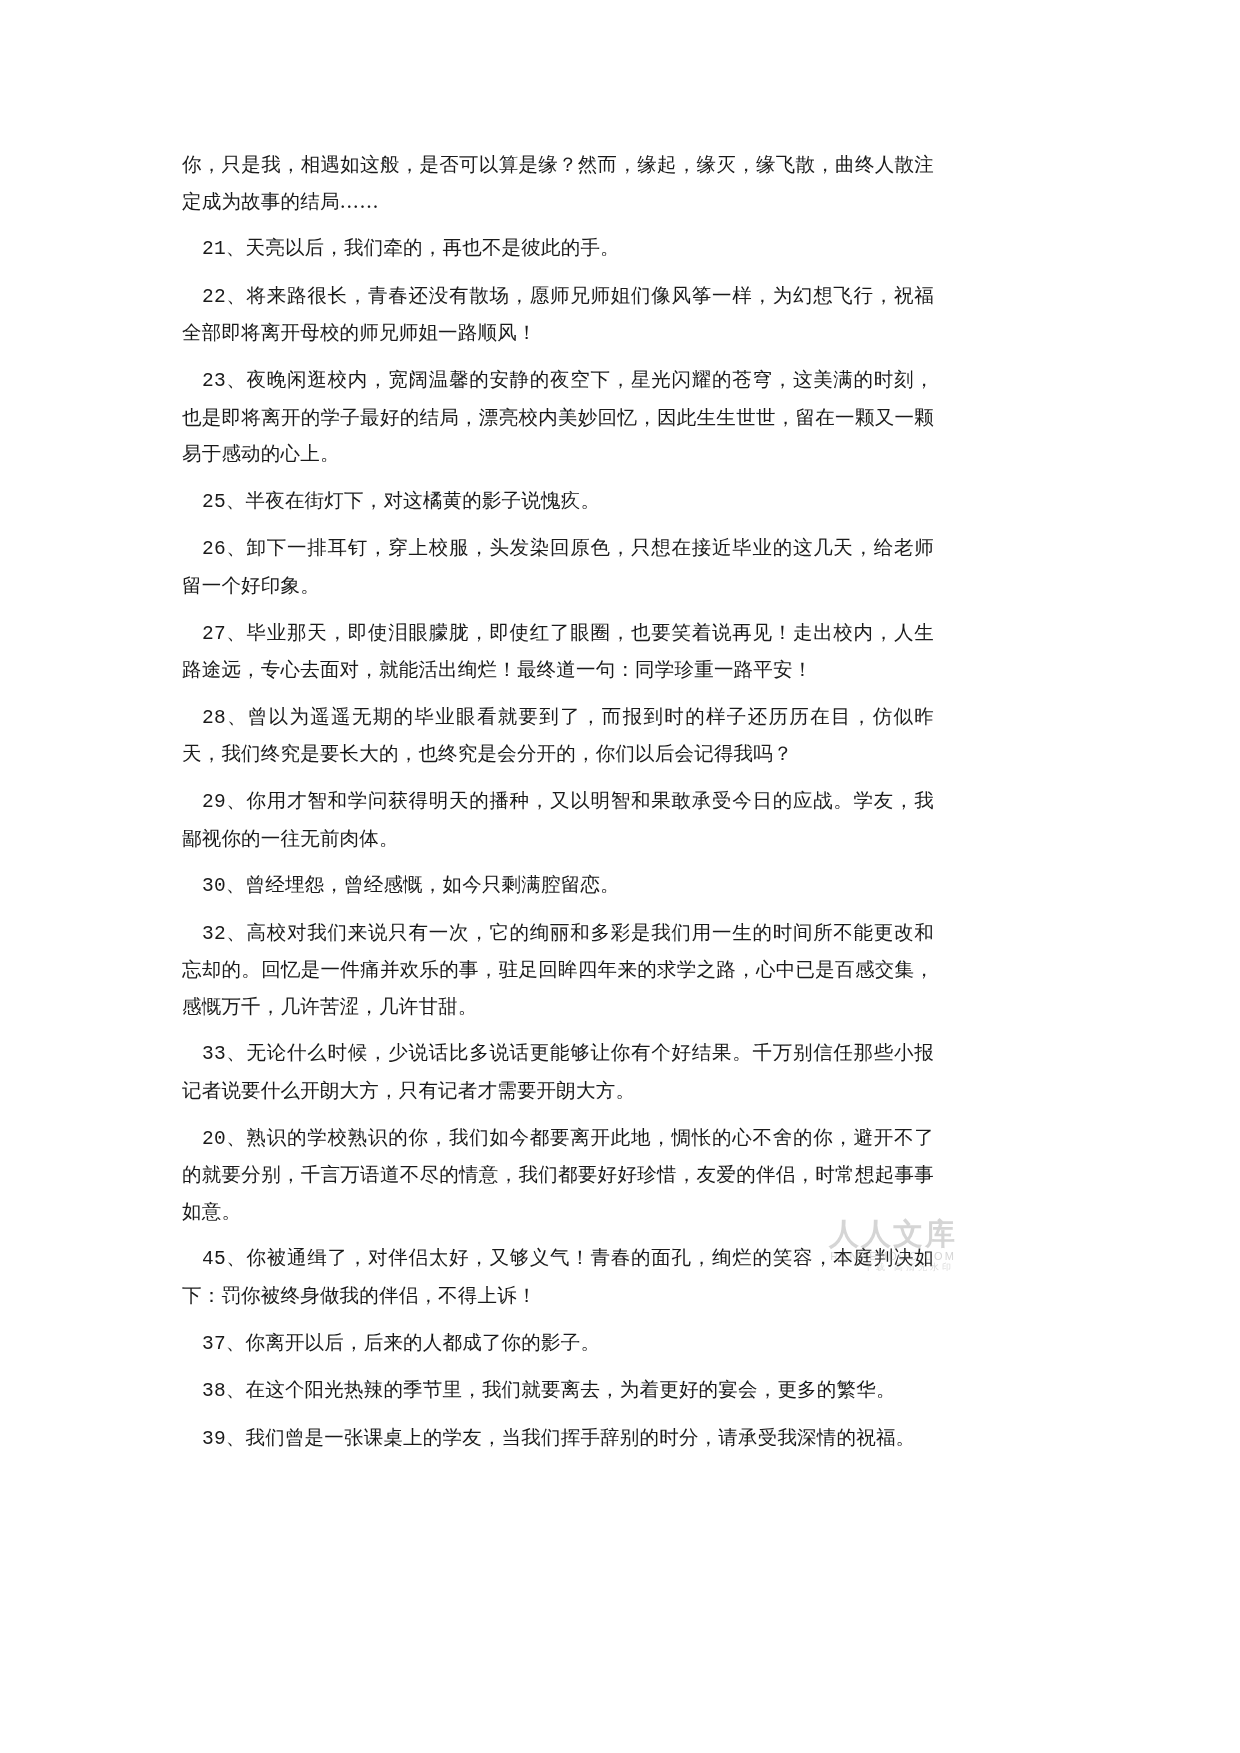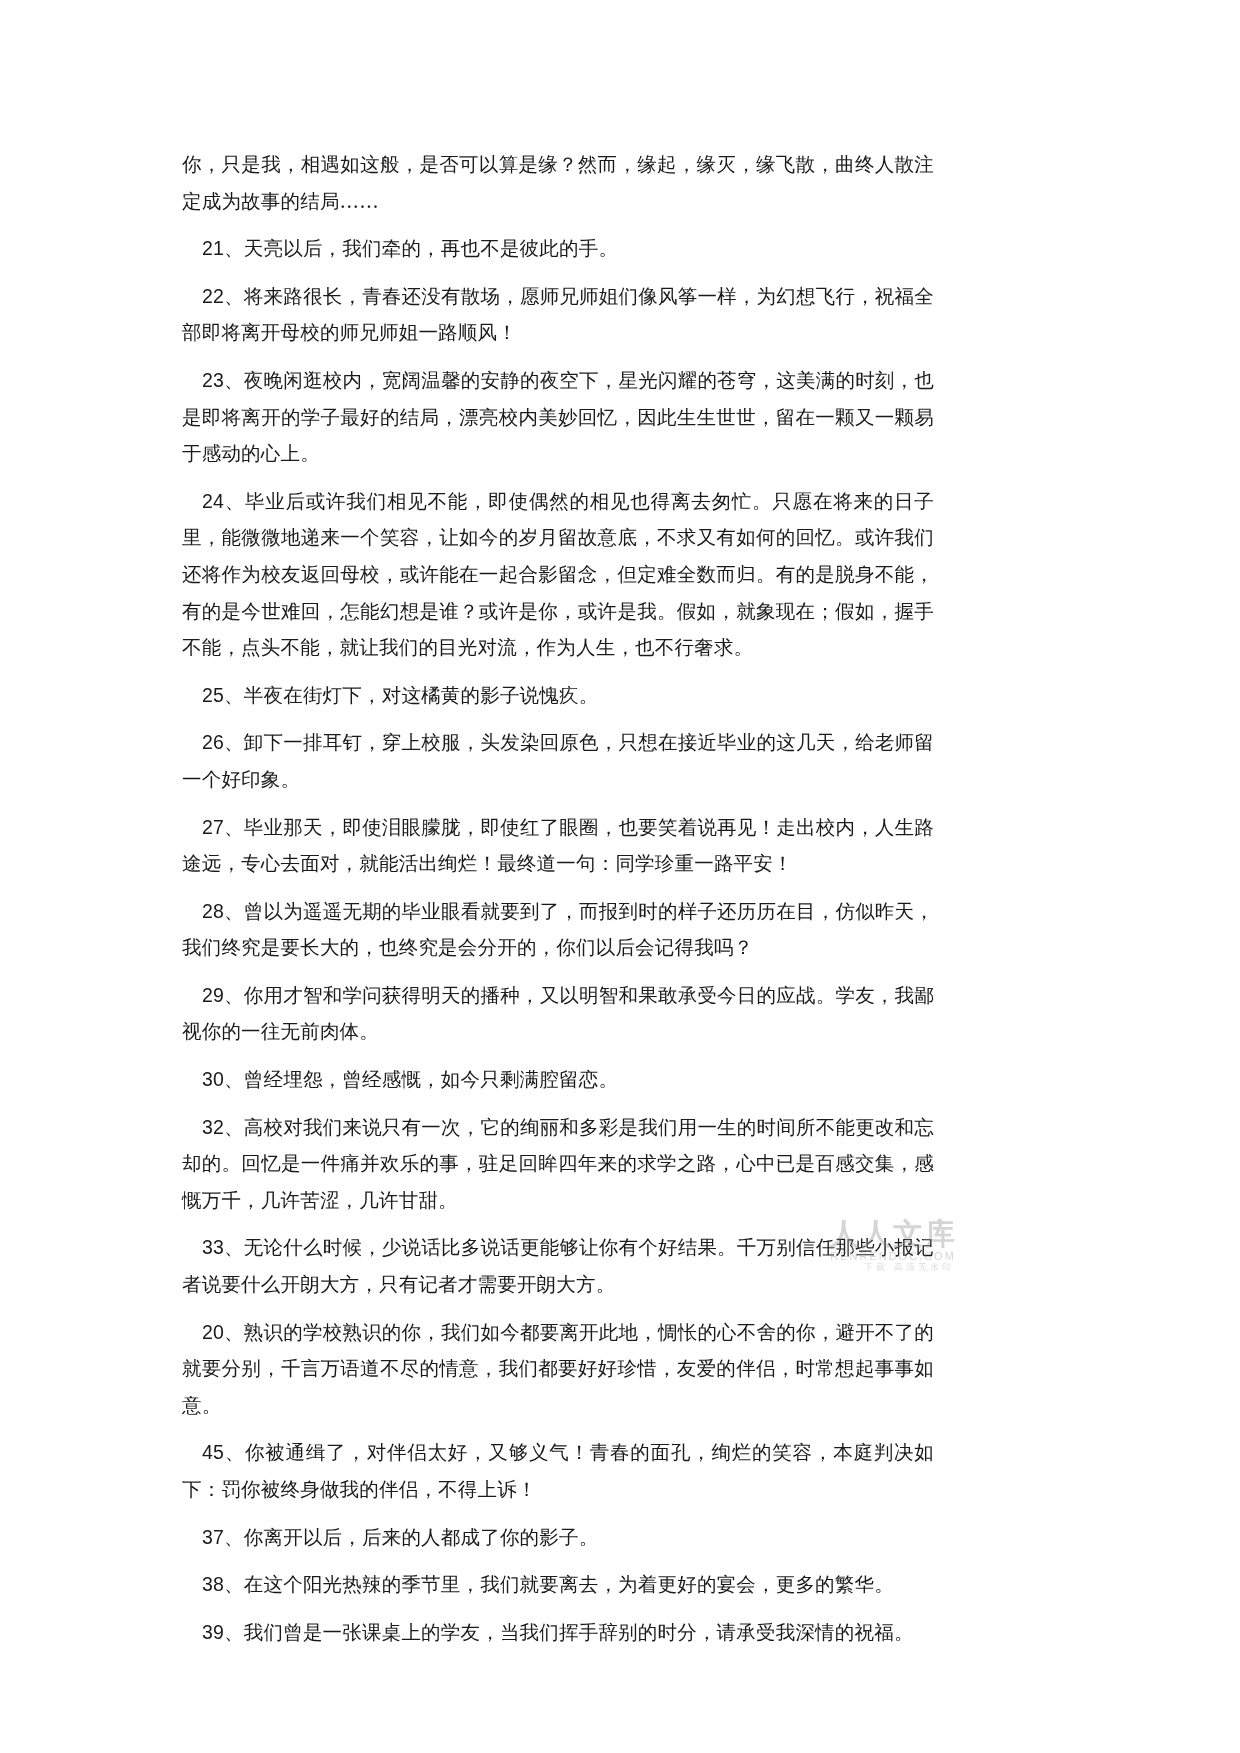--- a/index.html
+++ b/index.html
@@ -26,21 +26,21 @@
       font-size: 19.5px;
       line-height: 36.6px;
       text-align: justify;
       text-justify: inter-character;
       letter-spacing: 0.2px;
     }
     .para.indent {
       text-indent: 20px;
     }
     .num {
-      font-family: Liberation Sans, sans-serif;
+      font-family: Liberation Mono, monospace;
     }
     .watermark {
       position: absolute;
       left: 808px;
       top: 1218px;
       width: 170px;
       text-align: center;
       pointer-events: none;
       opacity: 0.35;
     }
@@ -69,21 +69,20 @@
     }
   </style>
 </head>
 <body>
 
 <div class="page">
   <p class="para"><span>你，只是我，相遇如这般，是否可以算是缘？然而，缘起，缘灭，缘飞散，曲终人散注定成为故事的结局……</span></p>
   <p class="para indent"><span class="num">21</span><span>、天亮以后，我们牵的，再也不是彼此的手。</span></p>
   <p class="para indent"><span class="num">22</span><span>、将来路很长，青春还没有散场，愿师兄师姐们像风筝一样，为幻想飞行，祝福全部即将离开母校的师兄师姐一路顺风！</span></p>
   <p class="para indent"><span class="num">23</span><span>、夜晚闲逛校内，宽阔温馨的安静的夜空下，星光闪耀的苍穹，这美满的时刻，也是即将离开的学子最好的结局，漂亮校内美妙回忆，因此生生世世，留在一颗又一颗易于感动的心上。</span></p>
-  <p class="para indent"><span class="num">24</span><span>、毕业后或许我们相见不能，即使偶然的相见也得离去匆忙。只愿在将来的日子里，能微微地递来一个笑容，让如今的岁月留故意底，不求又有如何的回忆。或许我们还将作为校友返回母校，或许能在一起合影留念，但定难全数而归。有的是脱身不能，有的是今世难回，怎能幻想是谁？或许是你，或许是我。假如，就象现在；假如，握手不能，点头不能，就让我们的目光对流，作为人生，也不行奢求。</span></p>
   <p class="para indent"><span class="num">25</span><span>、半夜在街灯下，对这橘黄的影子说愧疚。</span></p>
   <p class="para indent"><span class="num">26</span><span>、卸下一排耳钉，穿上校服，头发染回原色，只想在接近毕业的这几天，给老师留一个好印象。</span></p>
   <p class="para indent"><span class="num">27</span><span>、毕业那天，即使泪眼朦胧，即使红了眼圈，也要笑着说再见！走出校内，人生路途远，专心去面对，就能活出绚烂！最终道一句：同学珍重一路平安！</span></p>
   <p class="para indent"><span class="num">28</span><span>、曾以为遥遥无期的毕业眼看就要到了，而报到时的样子还历历在目，仿似昨天，我们终究是要长大的，也终究是会分开的，你们以后会记得我吗？</span></p>
   <p class="para indent"><span class="num">29</span><span>、你用才智和学问获得明天的播种，又以明智和果敢承受今日的应战。学友，我鄙视你的一往无前肉体。</span></p>
   <p class="para indent"><span class="num">30</span><span>、曾经埋怨，曾经感慨，如今只剩满腔留恋。</span></p>
   <p class="para indent"><span class="num">32</span><span>、高校对我们来说只有一次，它的绚丽和多彩是我们用一生的时间所不能更改和忘却的。回忆是一件痛并欢乐的事，驻足回眸四年来的求学之路，心中已是百感交集，感慨万千，几许苦涩，几许甘甜。</span></p>
   <p class="para indent"><span class="num">33</span><span>、无论什么时候，少说话比多说话更能够让你有个好结果。千万别信任那些小报记者说要什么开朗大方，只有记者才需要开朗大方。</span></p>
   <p class="para indent"><span class="num">20</span><span>、熟识的学校熟识的你，我们如今都要离开此地，惆怅的心不舍的你，避开不了的就要分别，千言万语道不尽的情意，我们都要好好珍惜，友爱的伴侣，时常想起事事如意。</span></p>
   <p class="para indent"><span class="num">45</span><span>、你被通缉了，对伴侣太好，又够义气！青春的面孔，绚烂的笑容，本庭判决如下：罚你被终身做我的伴侣，不得上诉！</span></p>

